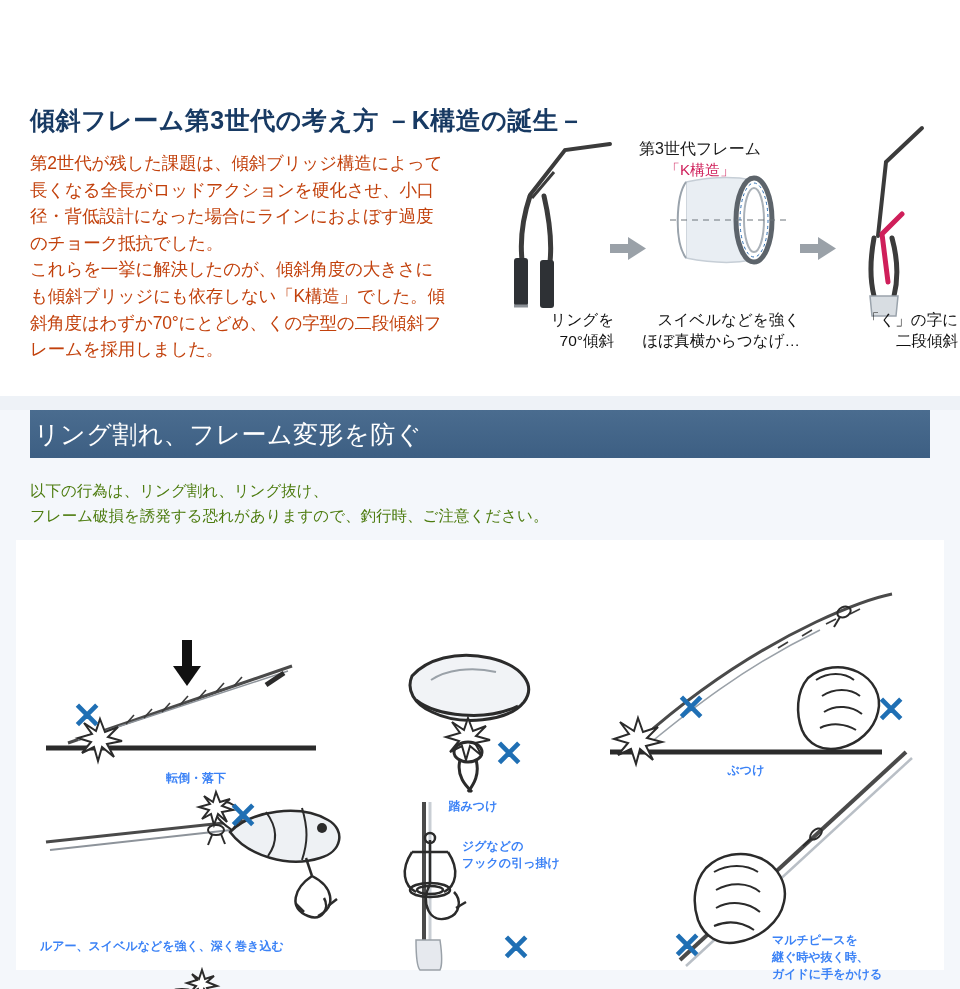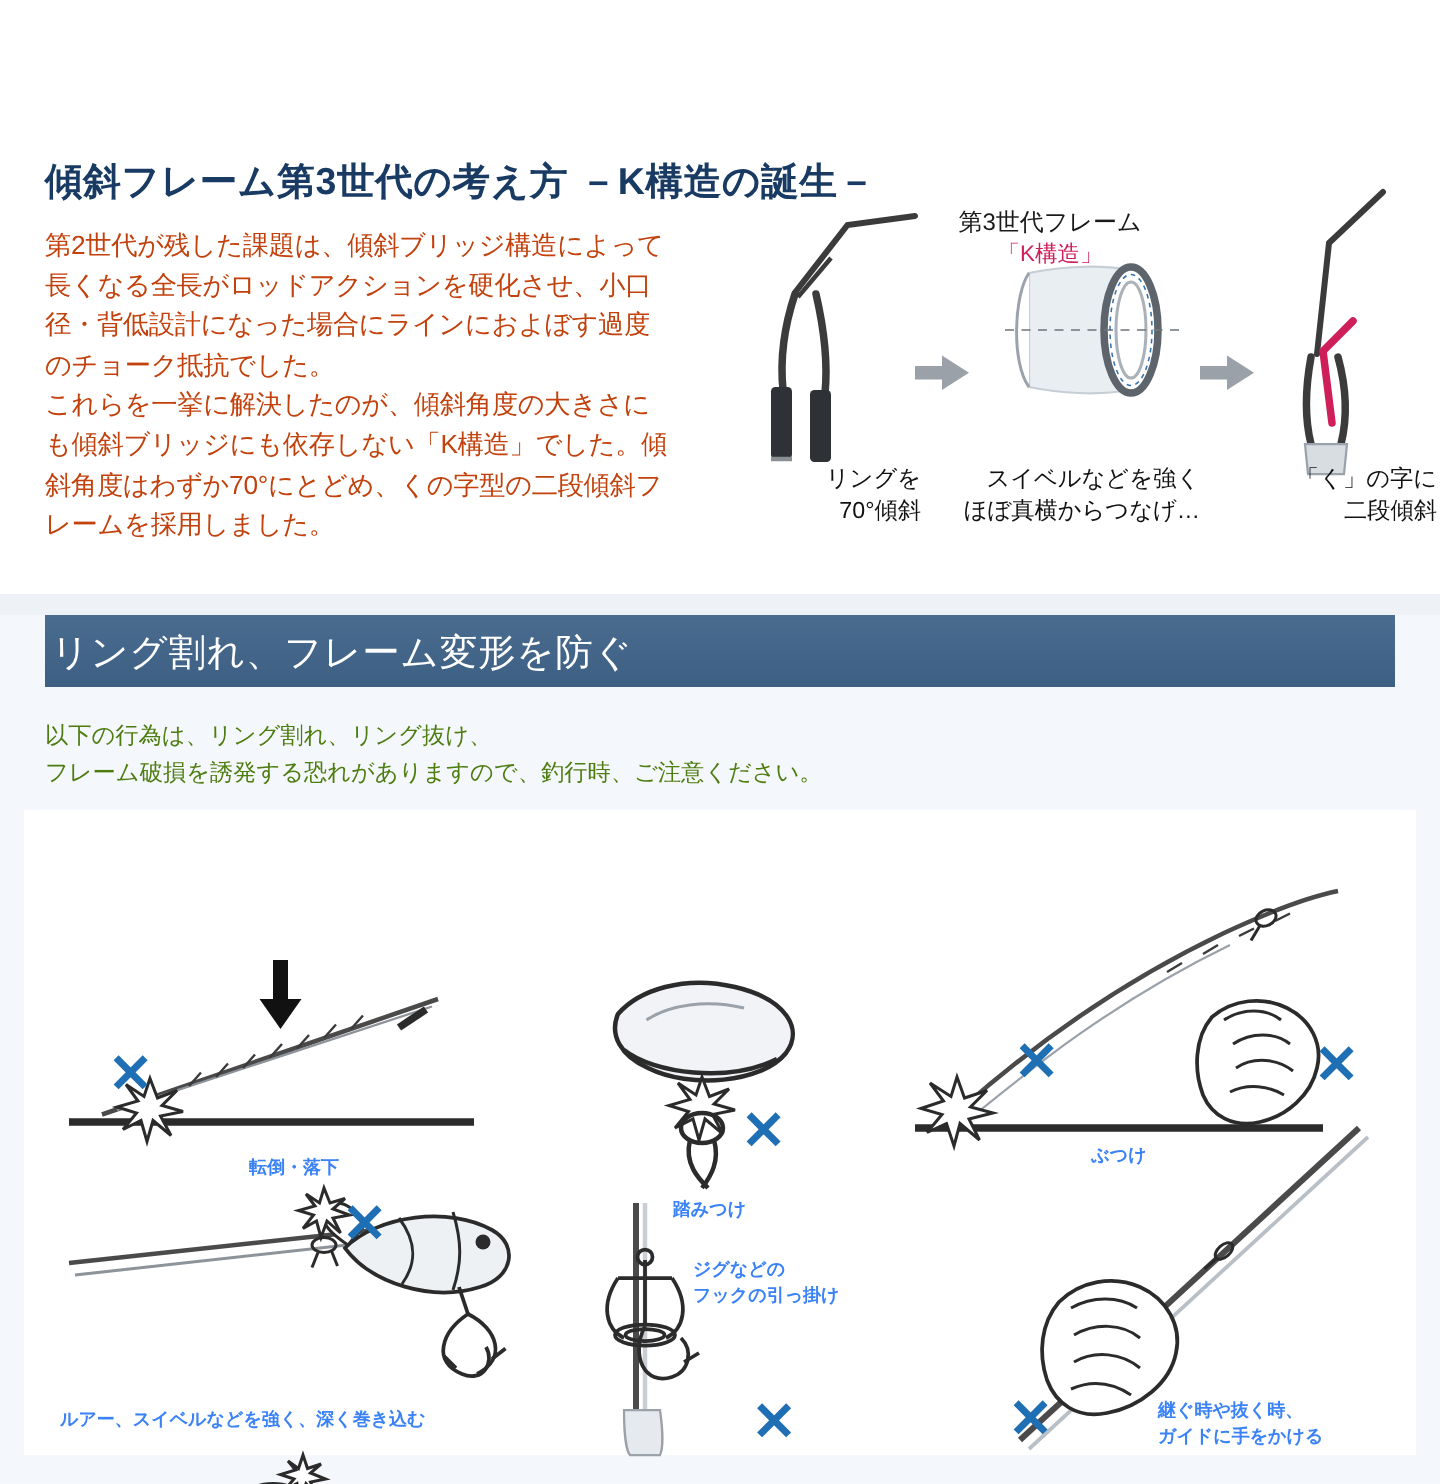--- a/index.html
+++ b/index.html
@@ -393,18 +393,19 @@
     <div class="cap center" style="left:382px; top:258px; width:150px;">踏みつけ</div>
     <div class="cap center" style="left:650px; top:222px; width:160px;">ぶつけ</div>
     <div class="cap" style="left:24px; top:398px; width:340px;">ルアー、スイベルなどを強く、深く巻き込む</div>
 
     <div class="cap" style="left:446px; top:298px; width:180px;">
       <div>ジグなどの</div>
       <div>フックの引っ掛け</div>
     </div>
 
     <div class="cap" style="left:756px; top:392px; width:180px;">
+      <div>マルチピースを</div>
       <div>継ぐ時や抜く時、</div>
       <div>ガイドに手をかける</div>
     </div>
 
   </div>
 </div>
 
 </body></html>

